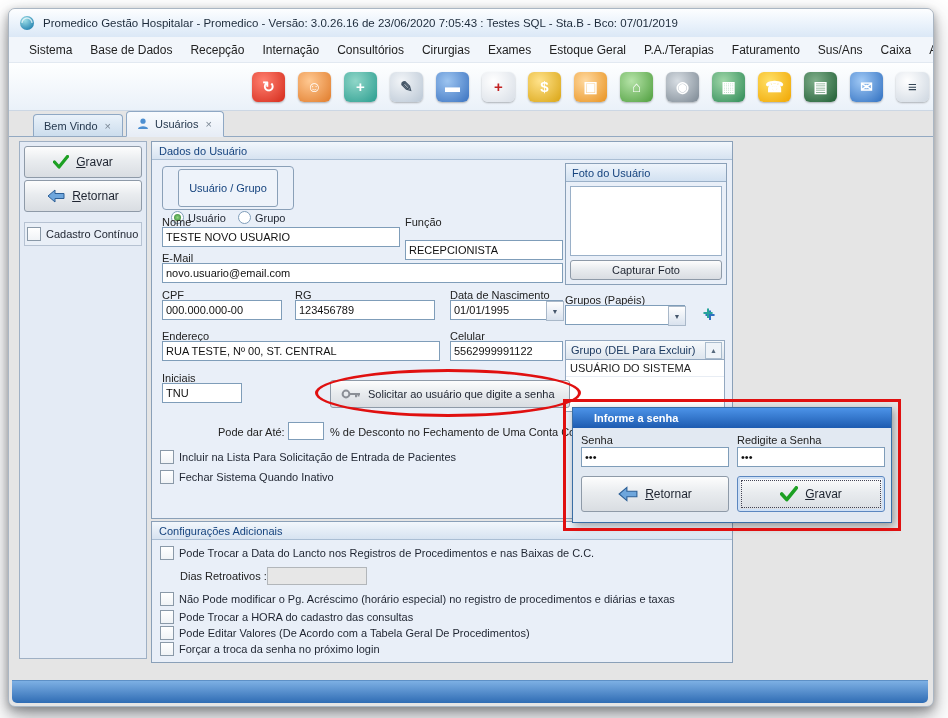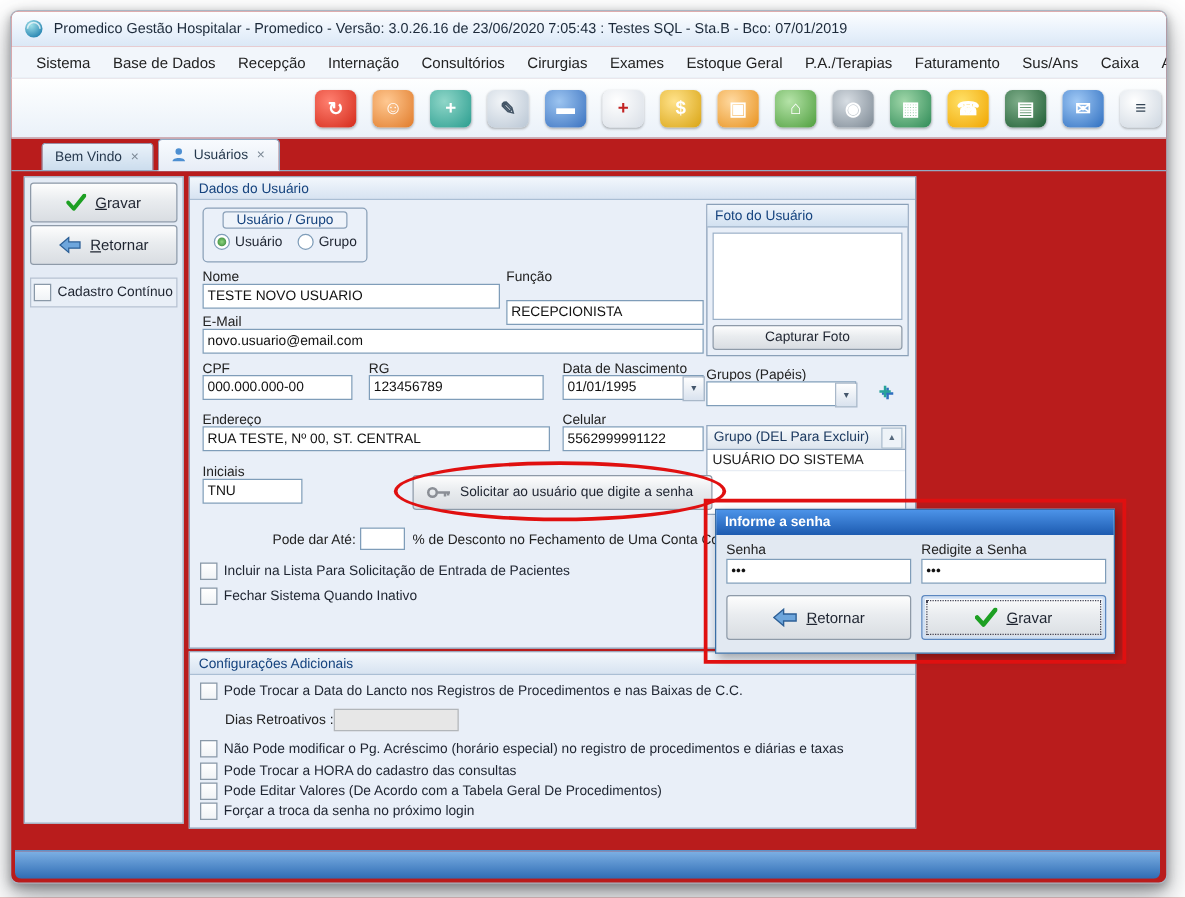--- a/index.html
+++ b/index.html
@@ -1,18 +1,18 @@
 <!DOCTYPE html>
 <html style="--accent: #15437e; --annotation-red: #e01010; --dialog-blue: #2f74cf; --content-bg: #e7edf6;"><head>
 <meta charset="utf-8">
 <style>
   html,body{margin:0;padding:0;width:948px;height:718px;background:#ffffff;overflow:hidden;
     font-family:"Liberation Sans",sans-serif;font-size:11px;color:#1e2430;}
   .abs{position:absolute;box-sizing:border-box;}
-  .window{position:absolute;left:8px;top:8px;width:924px;height:697px;background:#b91c1c;
+  .window{position:absolute;left:8px;top:8px;width:924px;height:697px;background:#e5e5e5;
     border:1px solid #aab6c3;border-radius:7px;overflow:hidden;
     box-shadow:0 10px 22px rgba(50,55,65,.45),0 3px 8px rgba(0,0,0,.3);}
   
   .titlebar{left:0;top:0;width:100%;height:28px;background:linear-gradient(#fdfeff,#e8f1fb 60%,#dbe8f6);
     display:flex;align-items:center;gap:8px;padding-left:10px;}
   .title-text{font-size:11.5px;color:#1c2a3a;white-space:nowrap;}
   .menubar{left:0;top:28px;width:100%;height:26px;background:#f2f6fb;display:flex;align-items:center;
     gap:2px;padding-left:12px;white-space:nowrap;border-bottom:1px solid #e2e9f1;box-sizing:border-box;}
   .menu-item{padding:3px 8px;font-size:12px;color:#222;cursor:default;}
   .toolbar{left:0;top:54px;width:100%;height:48px;background:linear-gradient(#feffff,#eaf1f9);
@@ -72,21 +72,21 @@
     color:#15437e;display:flex;align-items:center;padding-left:6px;box-sizing:border-box;}
   .list-header{background:linear-gradient(#f7fafc,#dde5ee);border:1px solid #93a8c0;color:#1c3a60;
     display:flex;align-items:center;justify-content:space-between;padding:0 2px 0 5px;box-sizing:border-box;}
   .sortbox{width:15px;height:15px;border:1px solid #aabccd;background:#eef3f8;display:flex;
     align-items:center;justify-content:center;font-size:7px;color:#55687c;}
   .listbox{background:#fff;border:1px solid #93a8c0;border-top:none;overflow:hidden;}
   .list-row{padding:2px 4px;border-bottom:1px solid #e8edf4;color:#222;}
   
   .dialog{background:#e2e9f2;border:1px solid #3a6ea5;box-shadow:2px 3px 8px rgba(0,0,0,.35);z-index:5;}
   .dialog-title{position:absolute;left:0;top:0;right:0;height:20px;color:#fff;font-weight:bold;
-    background:linear-gradient(#4c93e8,#1d5bb0);display:flex;align-items:center;padding-left:7px;
+    background:linear-gradient(#4c93e8,#1d5bb0);display:flex;align-items:center;padding-left:21px;
     box-sizing:border-box;}
   .focusbtn{border:1px solid #5b87c0;box-shadow:inset 0 0 0 2px #cfe0f5;outline:1px dotted #445;outline-offset:-5px;}
   
   .red-ellipse{border:3px solid var(--annotation-red,#e01010);border-radius:50%;z-index:6;pointer-events:none;}
   .red-rect{border:3px solid var(--annotation-red,#e01010);z-index:6;pointer-events:none;}
   .statusbar{left:3px;bottom:3px;width:916px;height:23px;border-radius:0 0 5px 5px;
     background:linear-gradient(#7db0e4,#2f6cb4);border-top:1px solid #5d90c6;}
   .photo-box{background:#fff;border:1px solid #9ab0c8;}
 </style>
 </head>
@@ -214,21 +214,21 @@
     </label>
   </div>
 
   <div class="abs group" style="left:142px;top:132px;width:582px;height:378px;">
     <div class="group-caption">
       <span>Dados do Usuário</span>
     </div>
 
     <div class="abs" style="left:10px;top:24px;width:132px;height:44px;border:1px solid #8aa0b8;border-radius:4px;background:#eaf0f9;">
       <div style="margin:2px auto 0;width:fit-content;border:1px solid #8aa0b8;border-radius:3px;
-                  padding:0 10px;color:#15437e;background:#eef3fa;">Usuário / Grupo</div>
+                  padding:12px 10px;color:#15437e;background:#eef3fa;">Usuário / Grupo</div>
       <div style="display:flex;gap:12px;align-items:center;padding:4px 0 0 8px;">
         <span style="display:flex;align-items:center;gap:4px;">
           <span class="radio checked">
               <span class="dot"></span>
             </span>
           <span>Usuário</span>
         </span>
         <span style="display:flex;align-items:center;gap:4px;">
           <span class="radio"></span>
           <span>Grupo</span>

